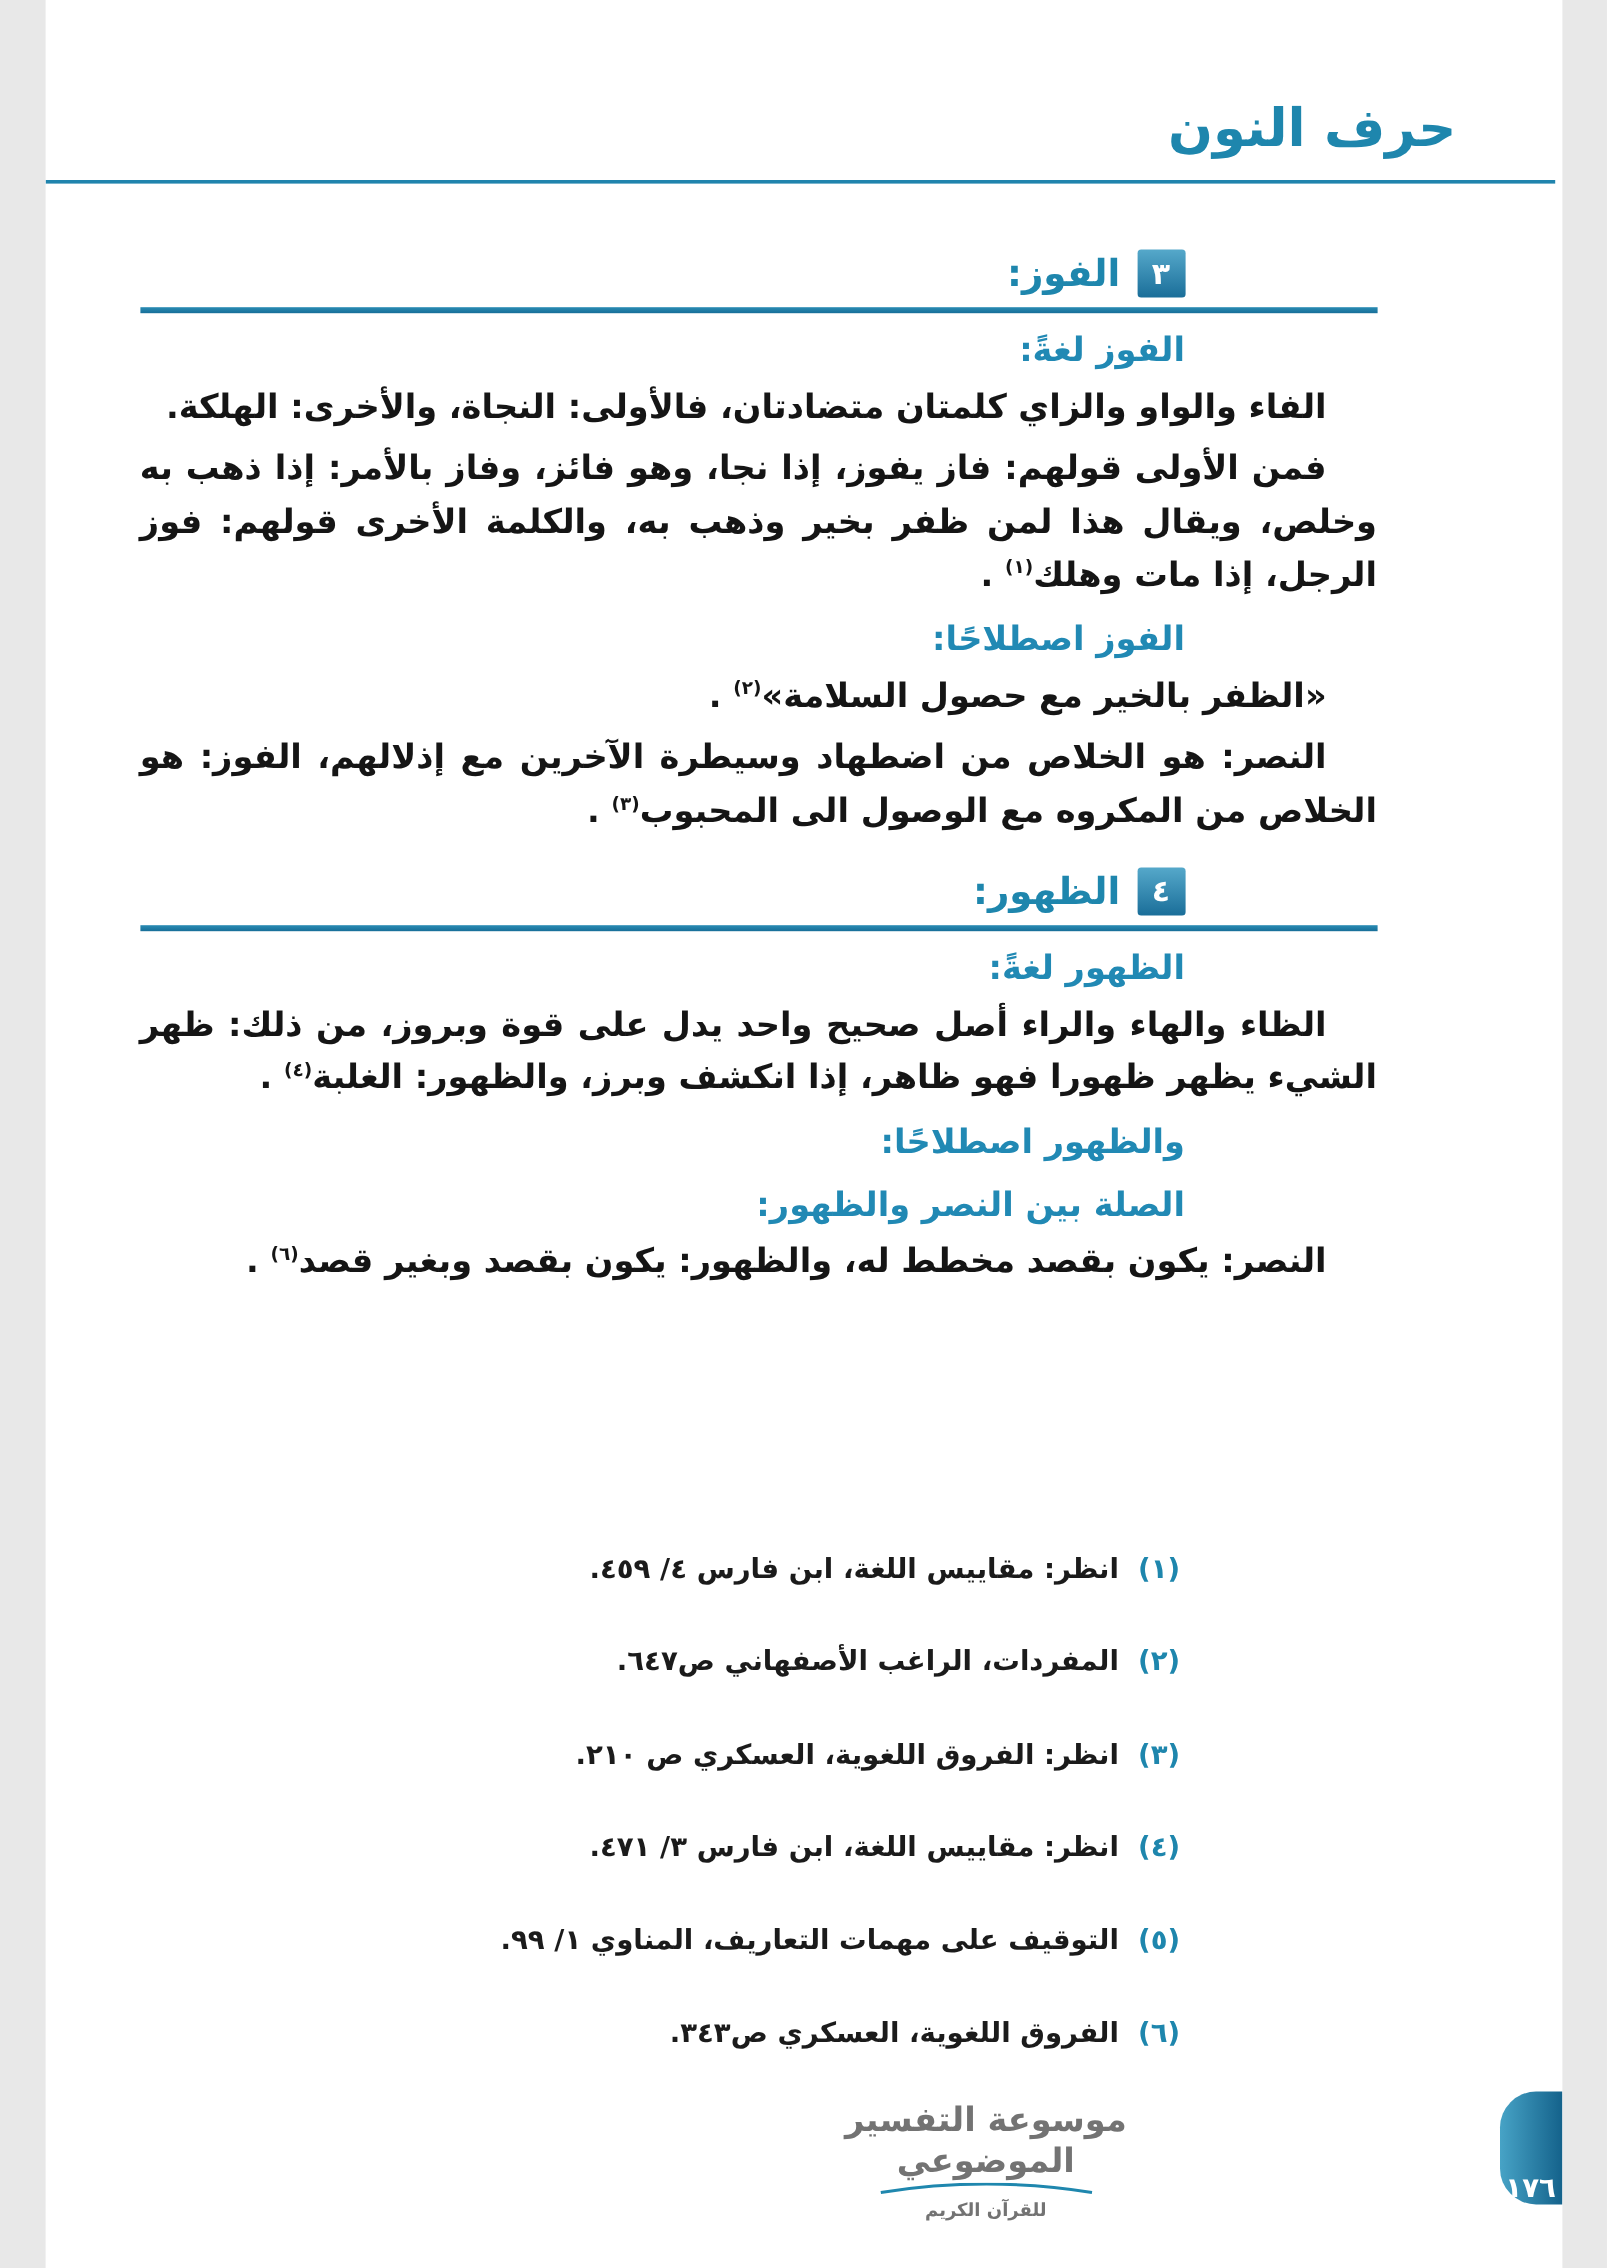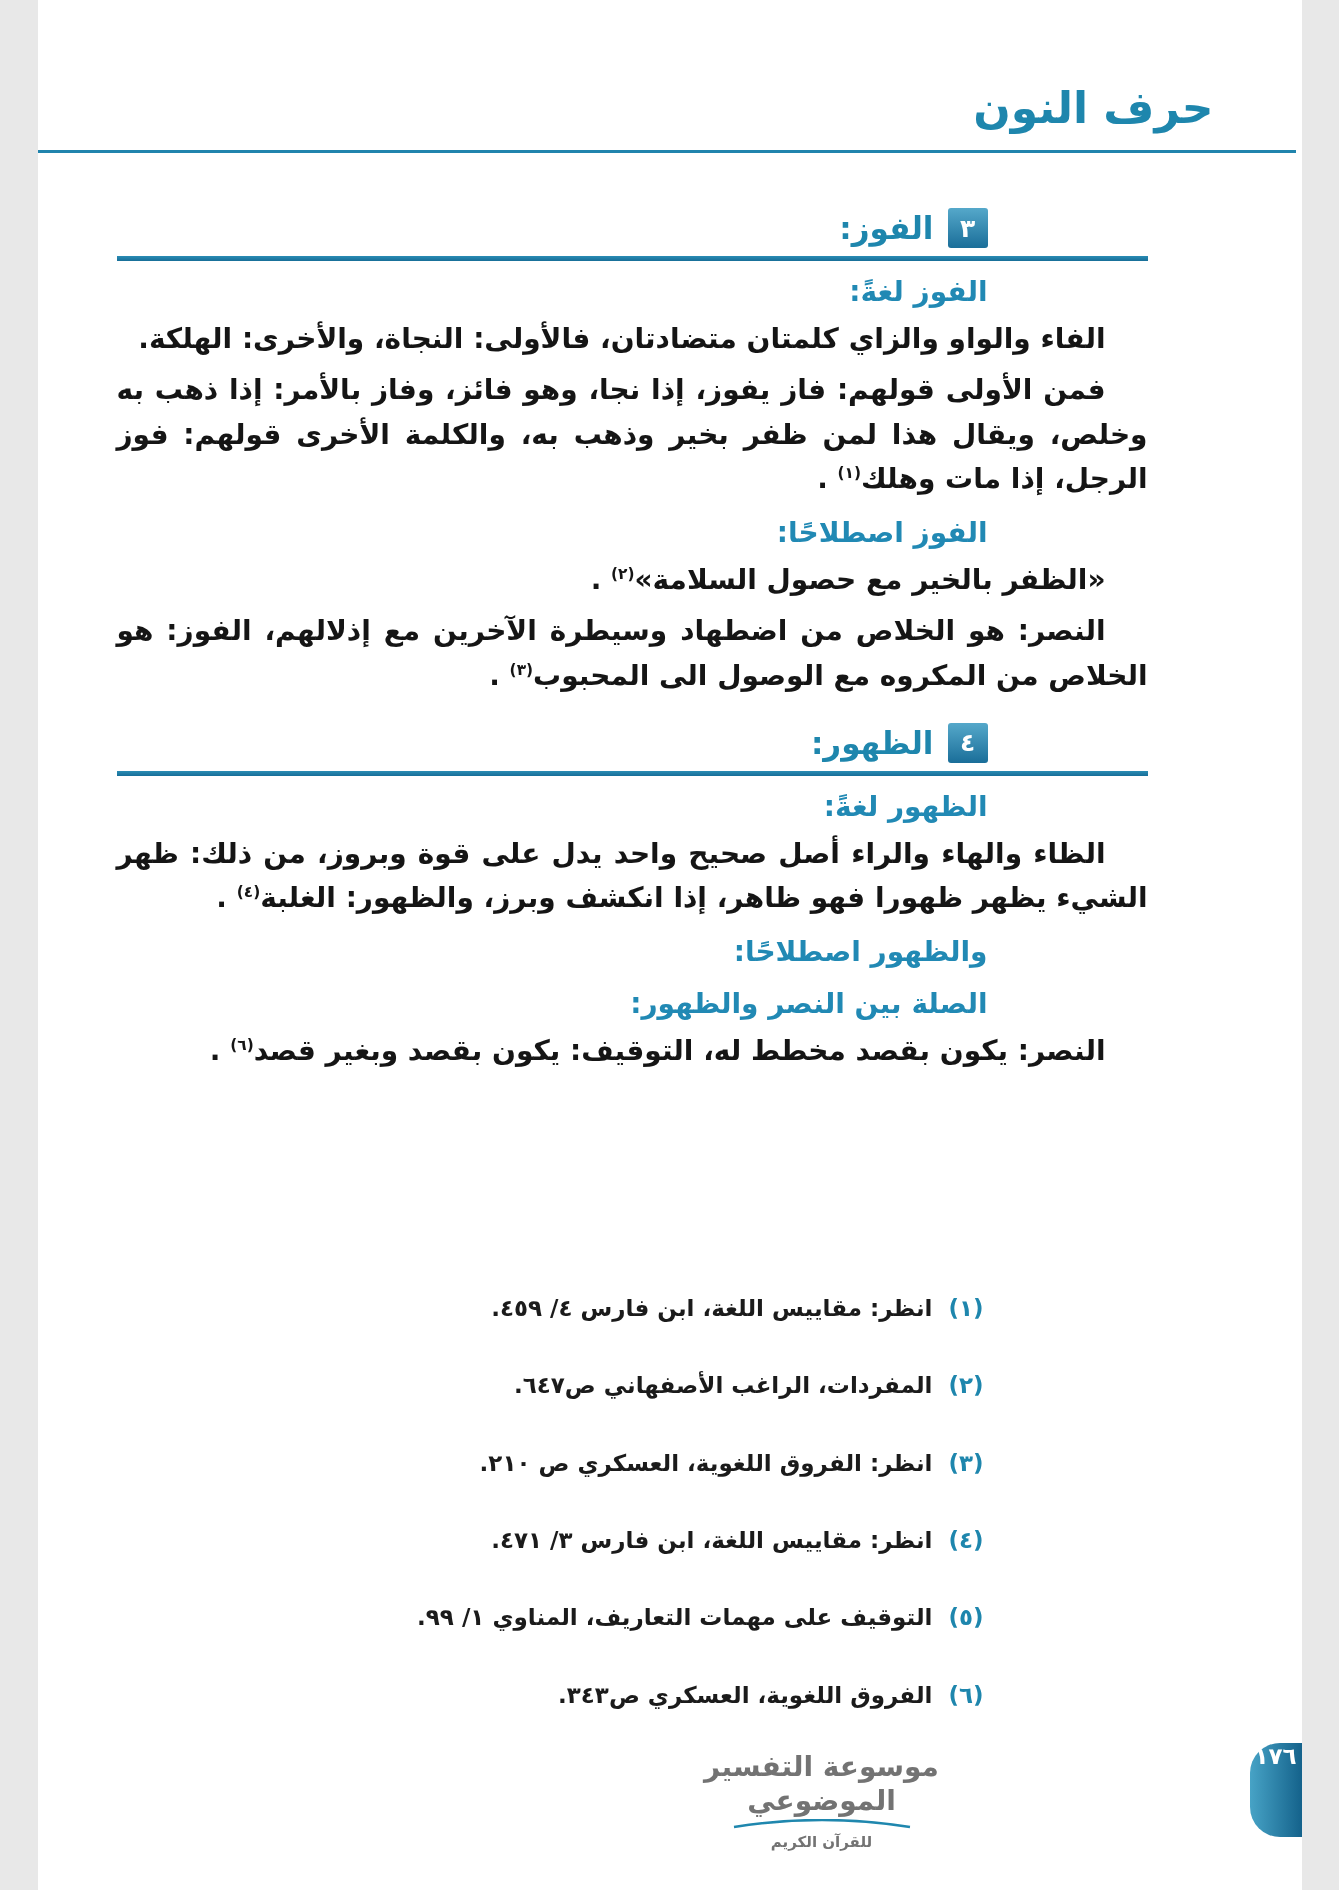--- a/index.html
+++ b/index.html
@@ -82,21 +82,21 @@
   .logo-line1 { font-size:28px; font-weight:700; line-height:1.2; }
   .logo-line2 { font-size:15px; font-weight:700; margin-top:4px; }
   .logo-flourish { display:block; margin:2px auto 0; }
 
   
   .page-tab {
     position:absolute; top:1743px; right:0;
     width:52px; height:94px;
     background:linear-gradient(90deg,#47a3c6 0%, #14628b 100%);
     border-radius:30px 0 0 30px;
-    display:flex; align-items:flex-start; justify-content:center;
+    display:flex; align-items:flex-end; justify-content:center;
     color:#ffffff; font-size:23px; font-weight:700;
   }
 </style>
 </head>
 <body>
 
 <div class="page">
 
   <div class="chapter-title">حرف النون</div>
   <div class="header-rule"></div>
@@ -126,21 +126,21 @@
         <h2 class="sec-title">الظهور:</h2>
       </div>
       <div class="sec-rule"></div>
 
       <h3 class="subhead">الظهور لغةً:</h3>
       <p class="para"><span>الظاء والهاء والراء أصل صحيح واحد يدل على قوة وبروز، من ذلك: ظهر الشيء يظهر ظهورا فهو ظاهر، إذا انكشف وبرز، والظهور: الغلبة</span><sup class="fn-mark">(٤)</sup><span> .</span></p>
 
       <h3 class="subhead">والظهور اصطلاحًا:</h3>
 
       <h3 class="subhead">الصلة بين النصر والظهور:</h3>
-      <p class="para"><span>النصر: يكون بقصد مخطط له، التوقيف: يكون بقصد وبغير قصد</span><sup class="fn-mark">(٦)</sup><span> .</span></p>
+      <p class="para"><span>النصر: يكون بقصد مخطط له، والظهور: يكون بقصد وبغير قصد</span><sup class="fn-mark">(٦)</sup><span> .</span></p>
     </section>
 
   </div>
 
   <div class="footnotes">
     <div class="fn-row"><span class="fn-num">(١)</span><span class="fn-text">انظر: مقاييس اللغة، ابن فارس ٤/ ٤٥٩.</span></div>
     <div class="fn-row"><span class="fn-num">(٢)</span><span class="fn-text">المفردات، الراغب الأصفهاني ص٦٤٧.</span></div>
     <div class="fn-row"><span class="fn-num">(٣)</span><span class="fn-text">انظر: الفروق اللغوية، العسكري ص ٢١٠.</span></div>
     <div class="fn-row"><span class="fn-num">(٤)</span><span class="fn-text">انظر: مقاييس اللغة، ابن فارس ٣/ ٤٧١.</span></div>
     <div class="fn-row"><span class="fn-num">(٥)</span><span class="fn-text">التوقيف على مهمات التعاريف، المناوي ١/ ٩٩.</span></div>

